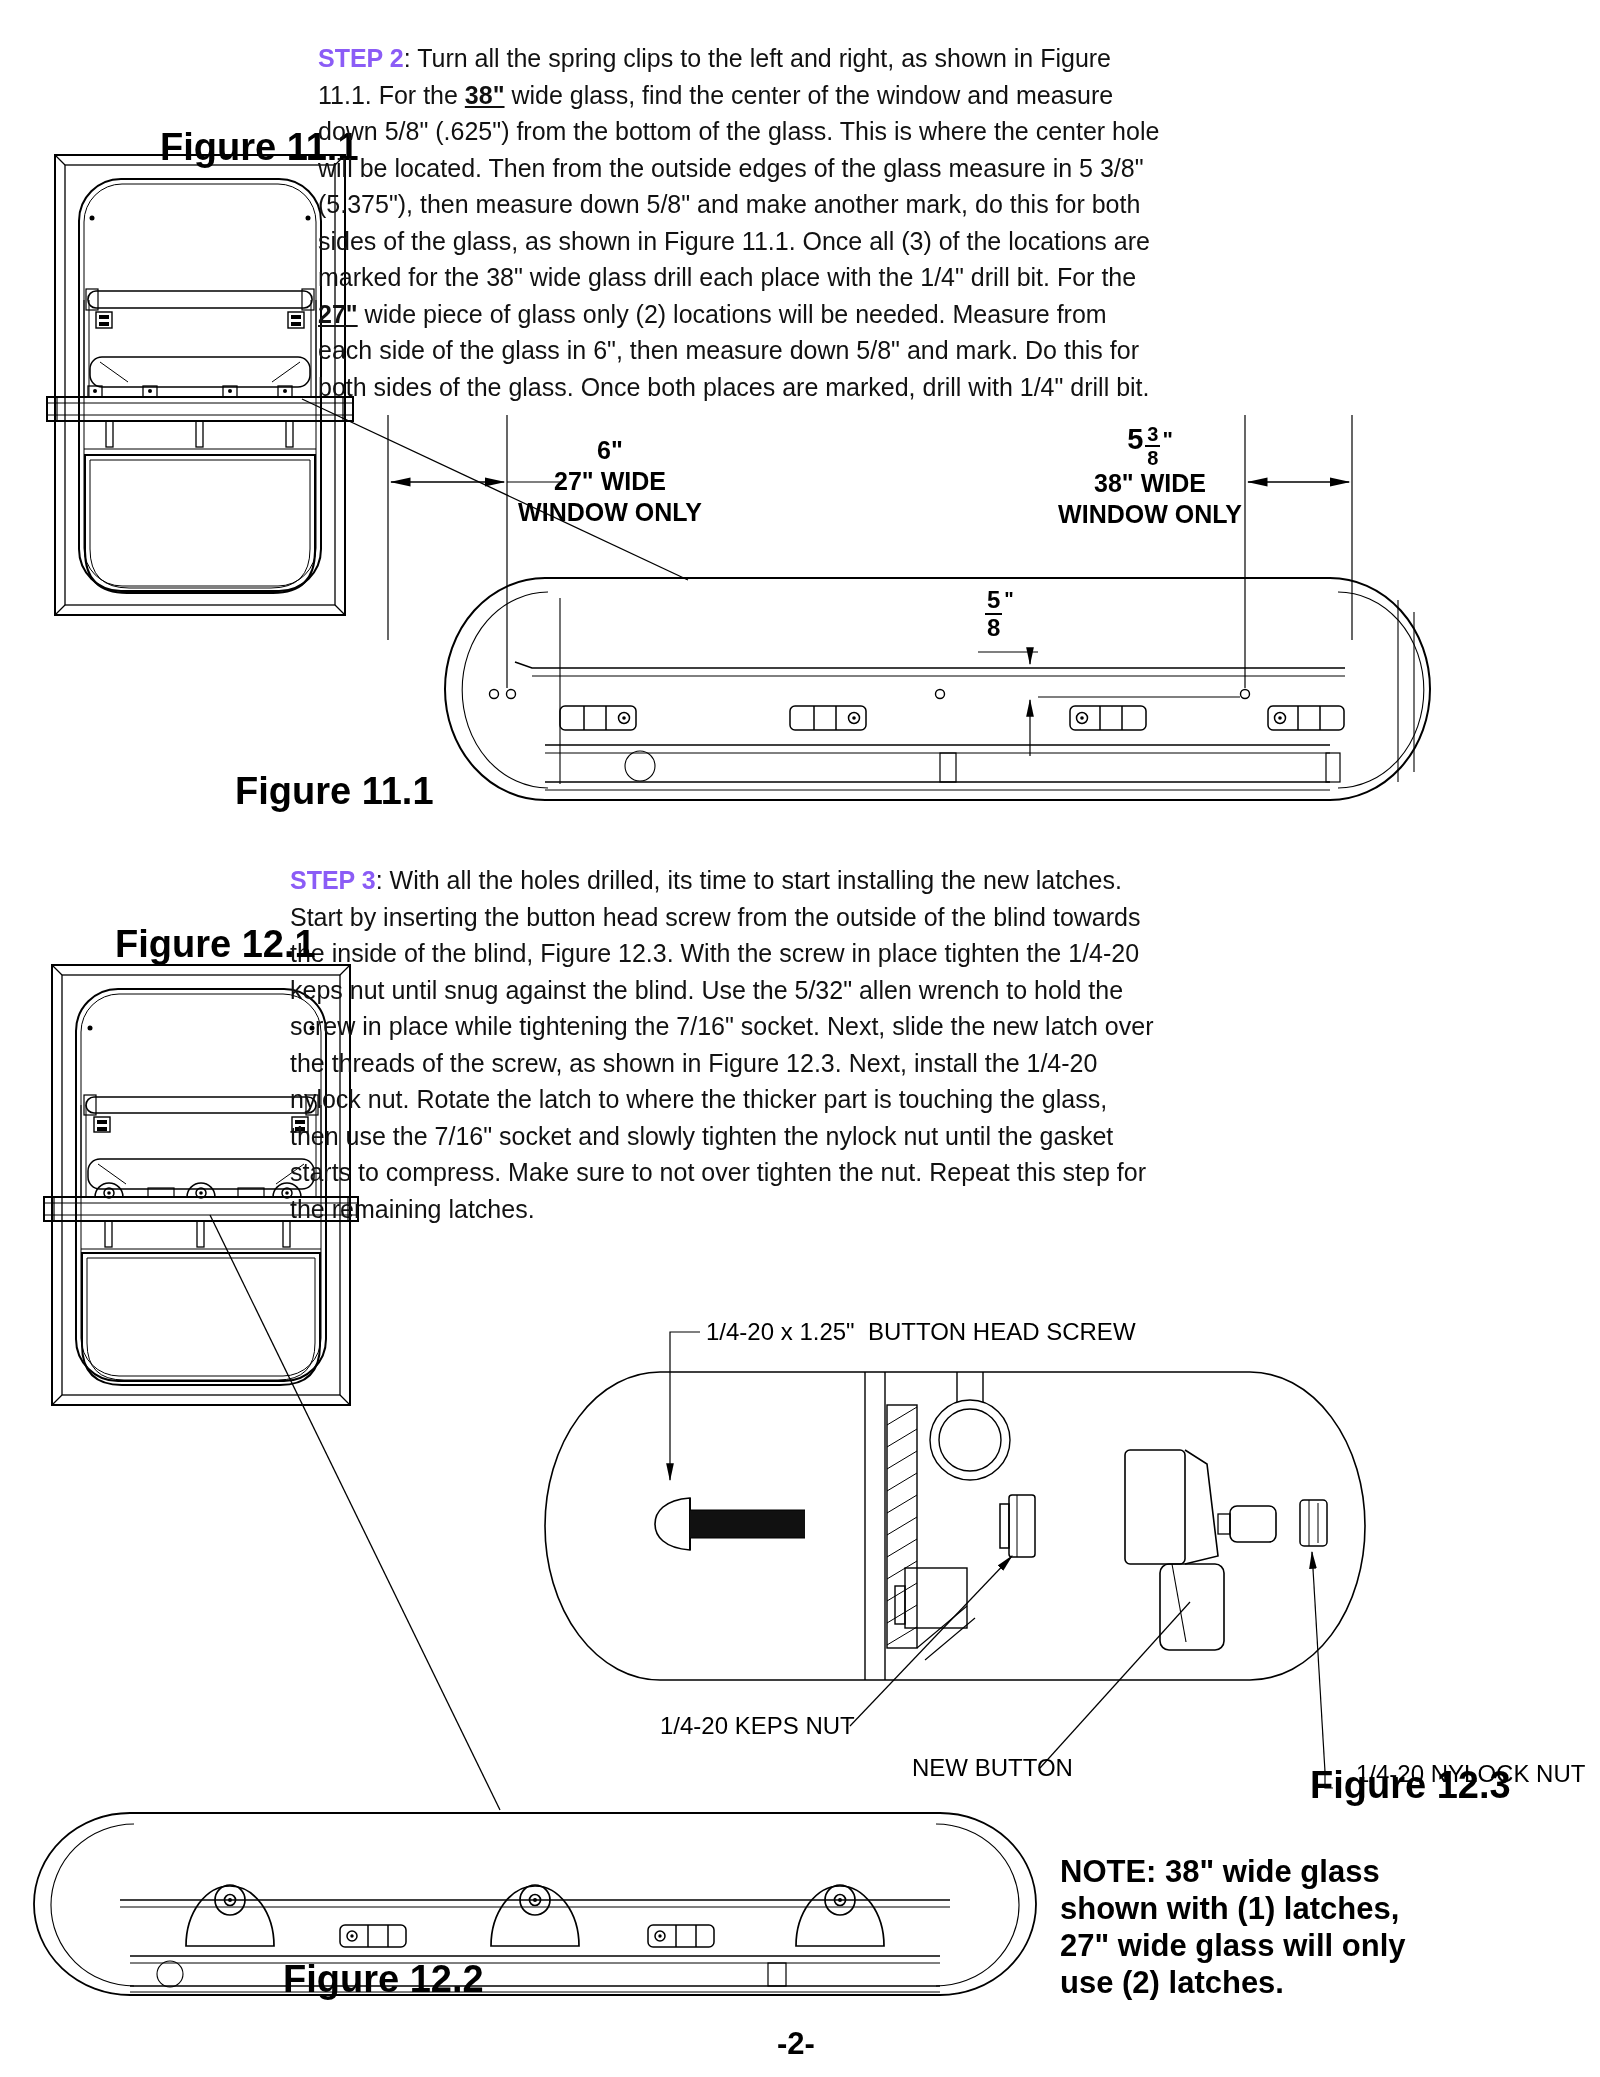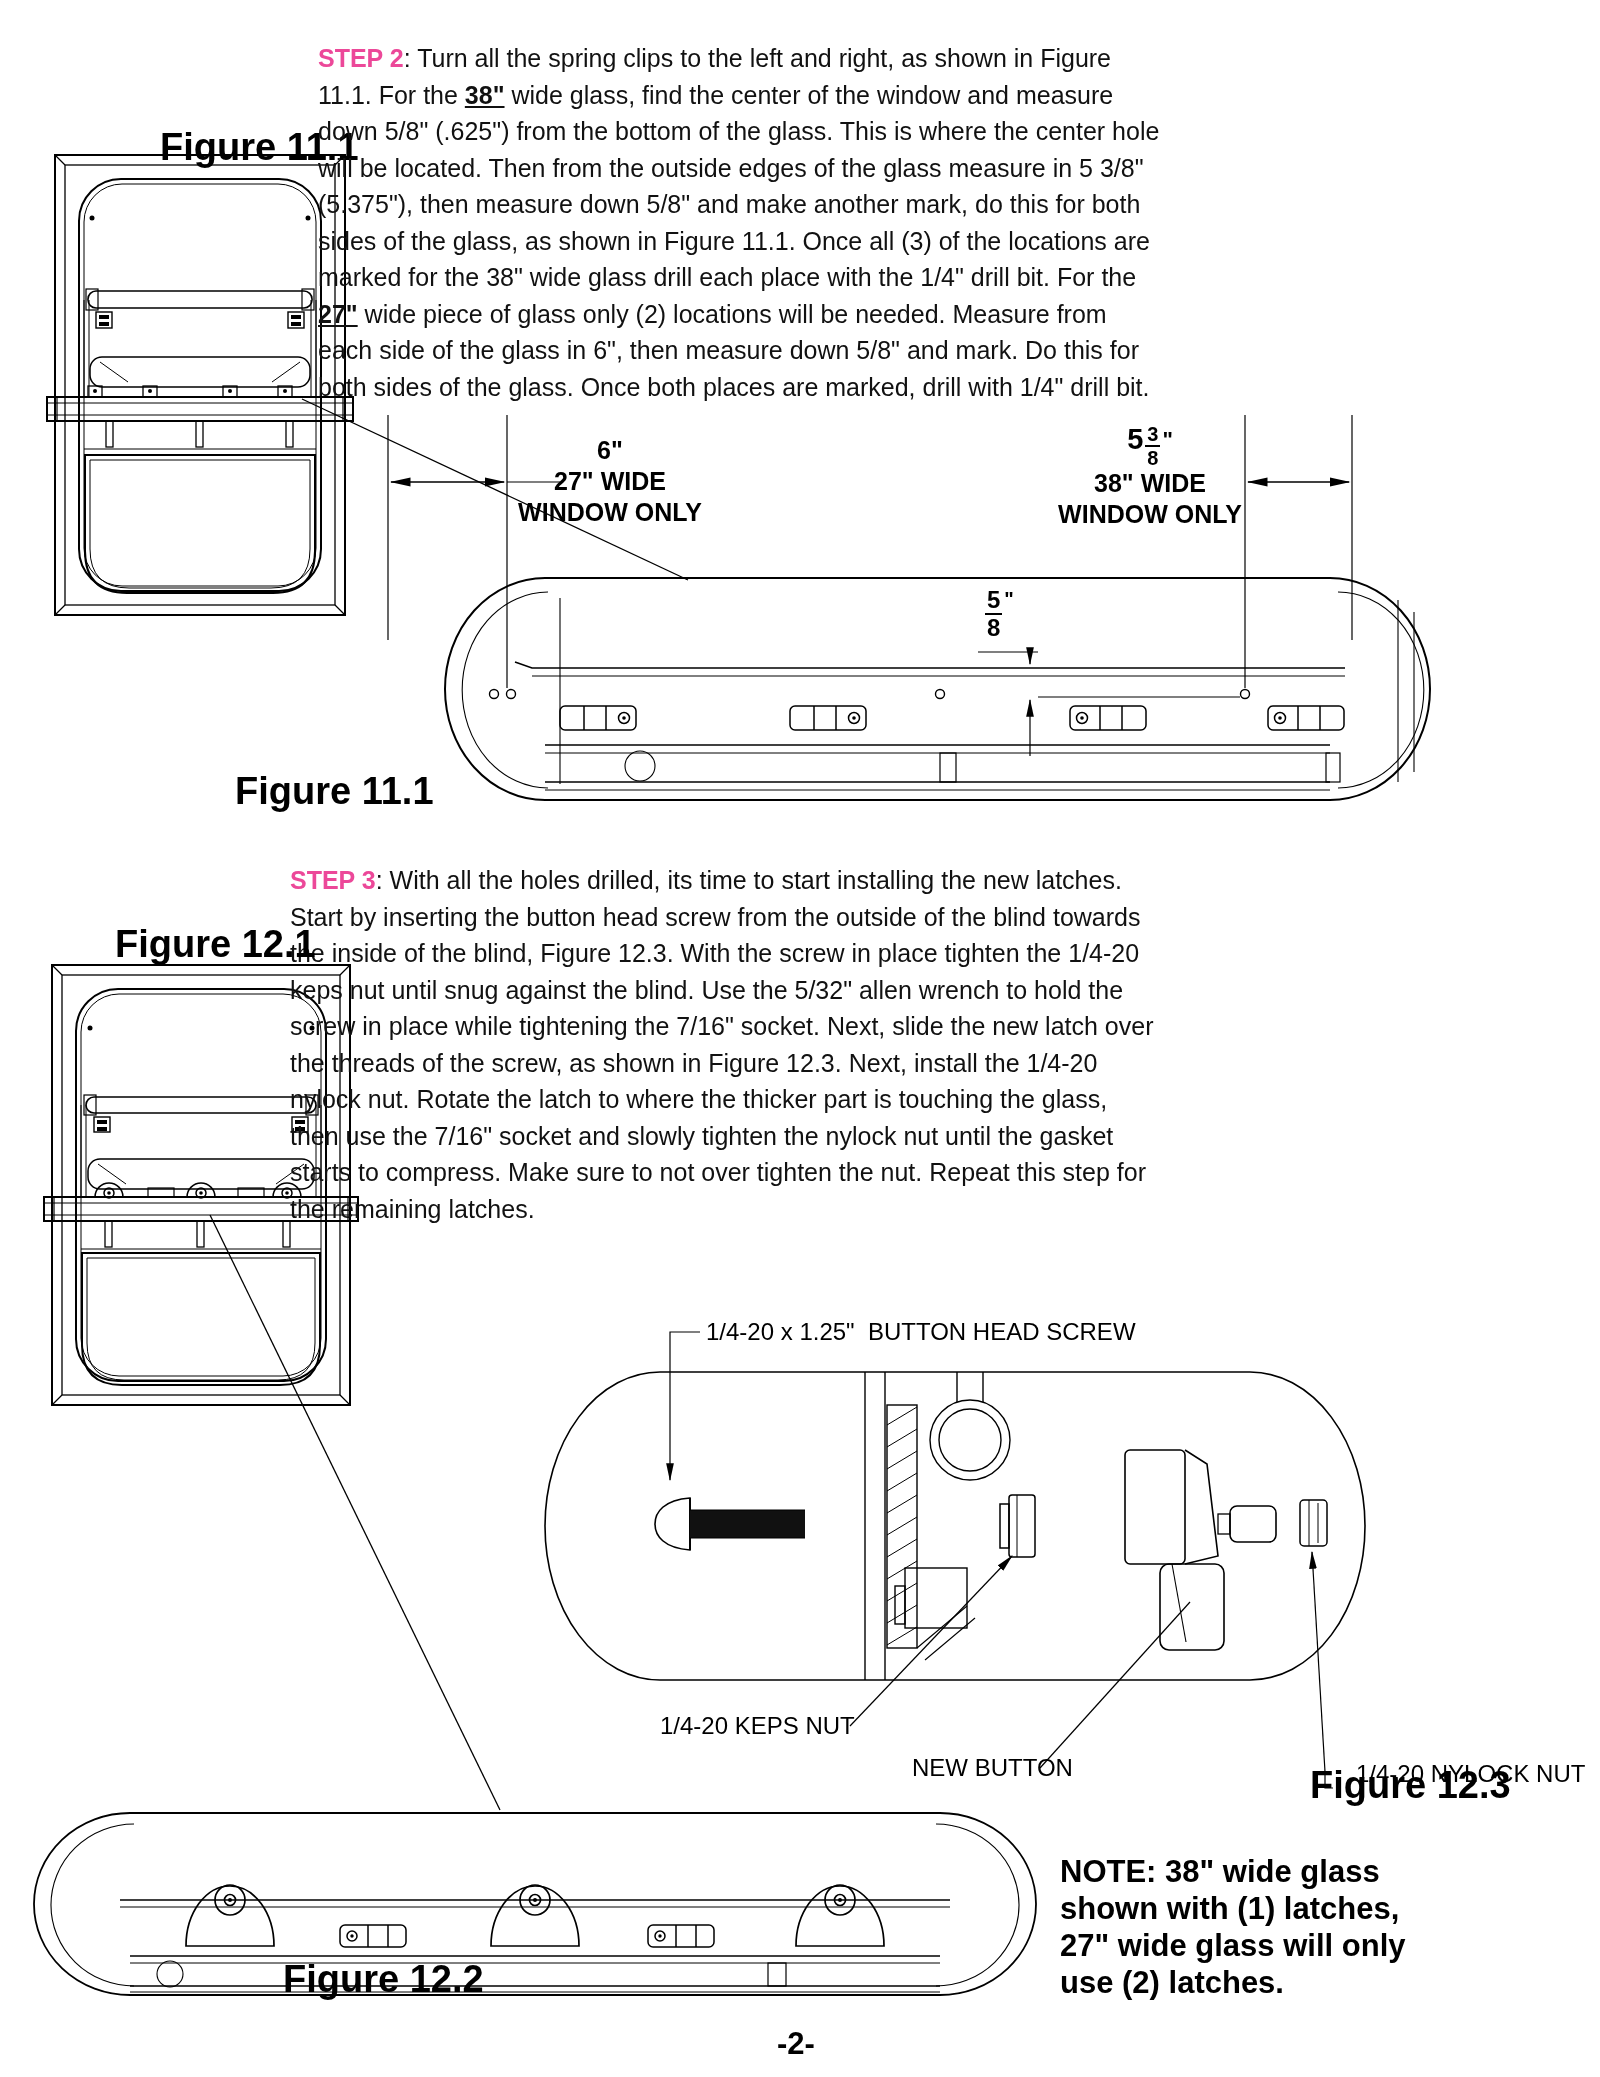--- a/index.html
+++ b/index.html
@@ -1,19 +1,19 @@
 <!DOCTYPE html>
 <html><head>
 <meta charset="utf-8">
 <style>
   html,body{margin:0;padding:0;background:#ffffff;}
   body{width:1600px;height:2077px;position:relative;font-family:"Liberation Sans",sans-serif;color:#000;}
   .abs{position:absolute;}
   .body-text{font-size:25px;line-height:36.5px;color:#111;letter-spacing:0;}
-  .body-text b{font-weight:bold;color:#ec4899;}
+  .body-text b{font-weight:bold;color:#8b5cf6;}
   .bu{font-weight:bold;text-decoration:underline;}
   .fig-label{font-size:38px;font-weight:bold;white-space:nowrap;margin-top:18px;}
   .dim-block{text-align:center;font-weight:bold;font-size:25px;line-height:31px;white-space:nowrap;}
   .part-label{font-size:24px;white-space:pre;}
   .note-text{font-size:31px;font-weight:bold;line-height:37px;white-space:nowrap;}
   .pagenum{font-size:31px;font-weight:bold;}
   .frac{display:inline-flex;flex-direction:column;align-items:center;vertical-align:middle;line-height:1;font-weight:bold;}
   .frac .num{border-bottom:2.5px solid #000;padding:0 2px 1px 2px;}
   .frac .den{padding-top:1px;}
   .fr-row{display:inline-flex;align-items:flex-start;gap:2px;font-weight:bold;}

